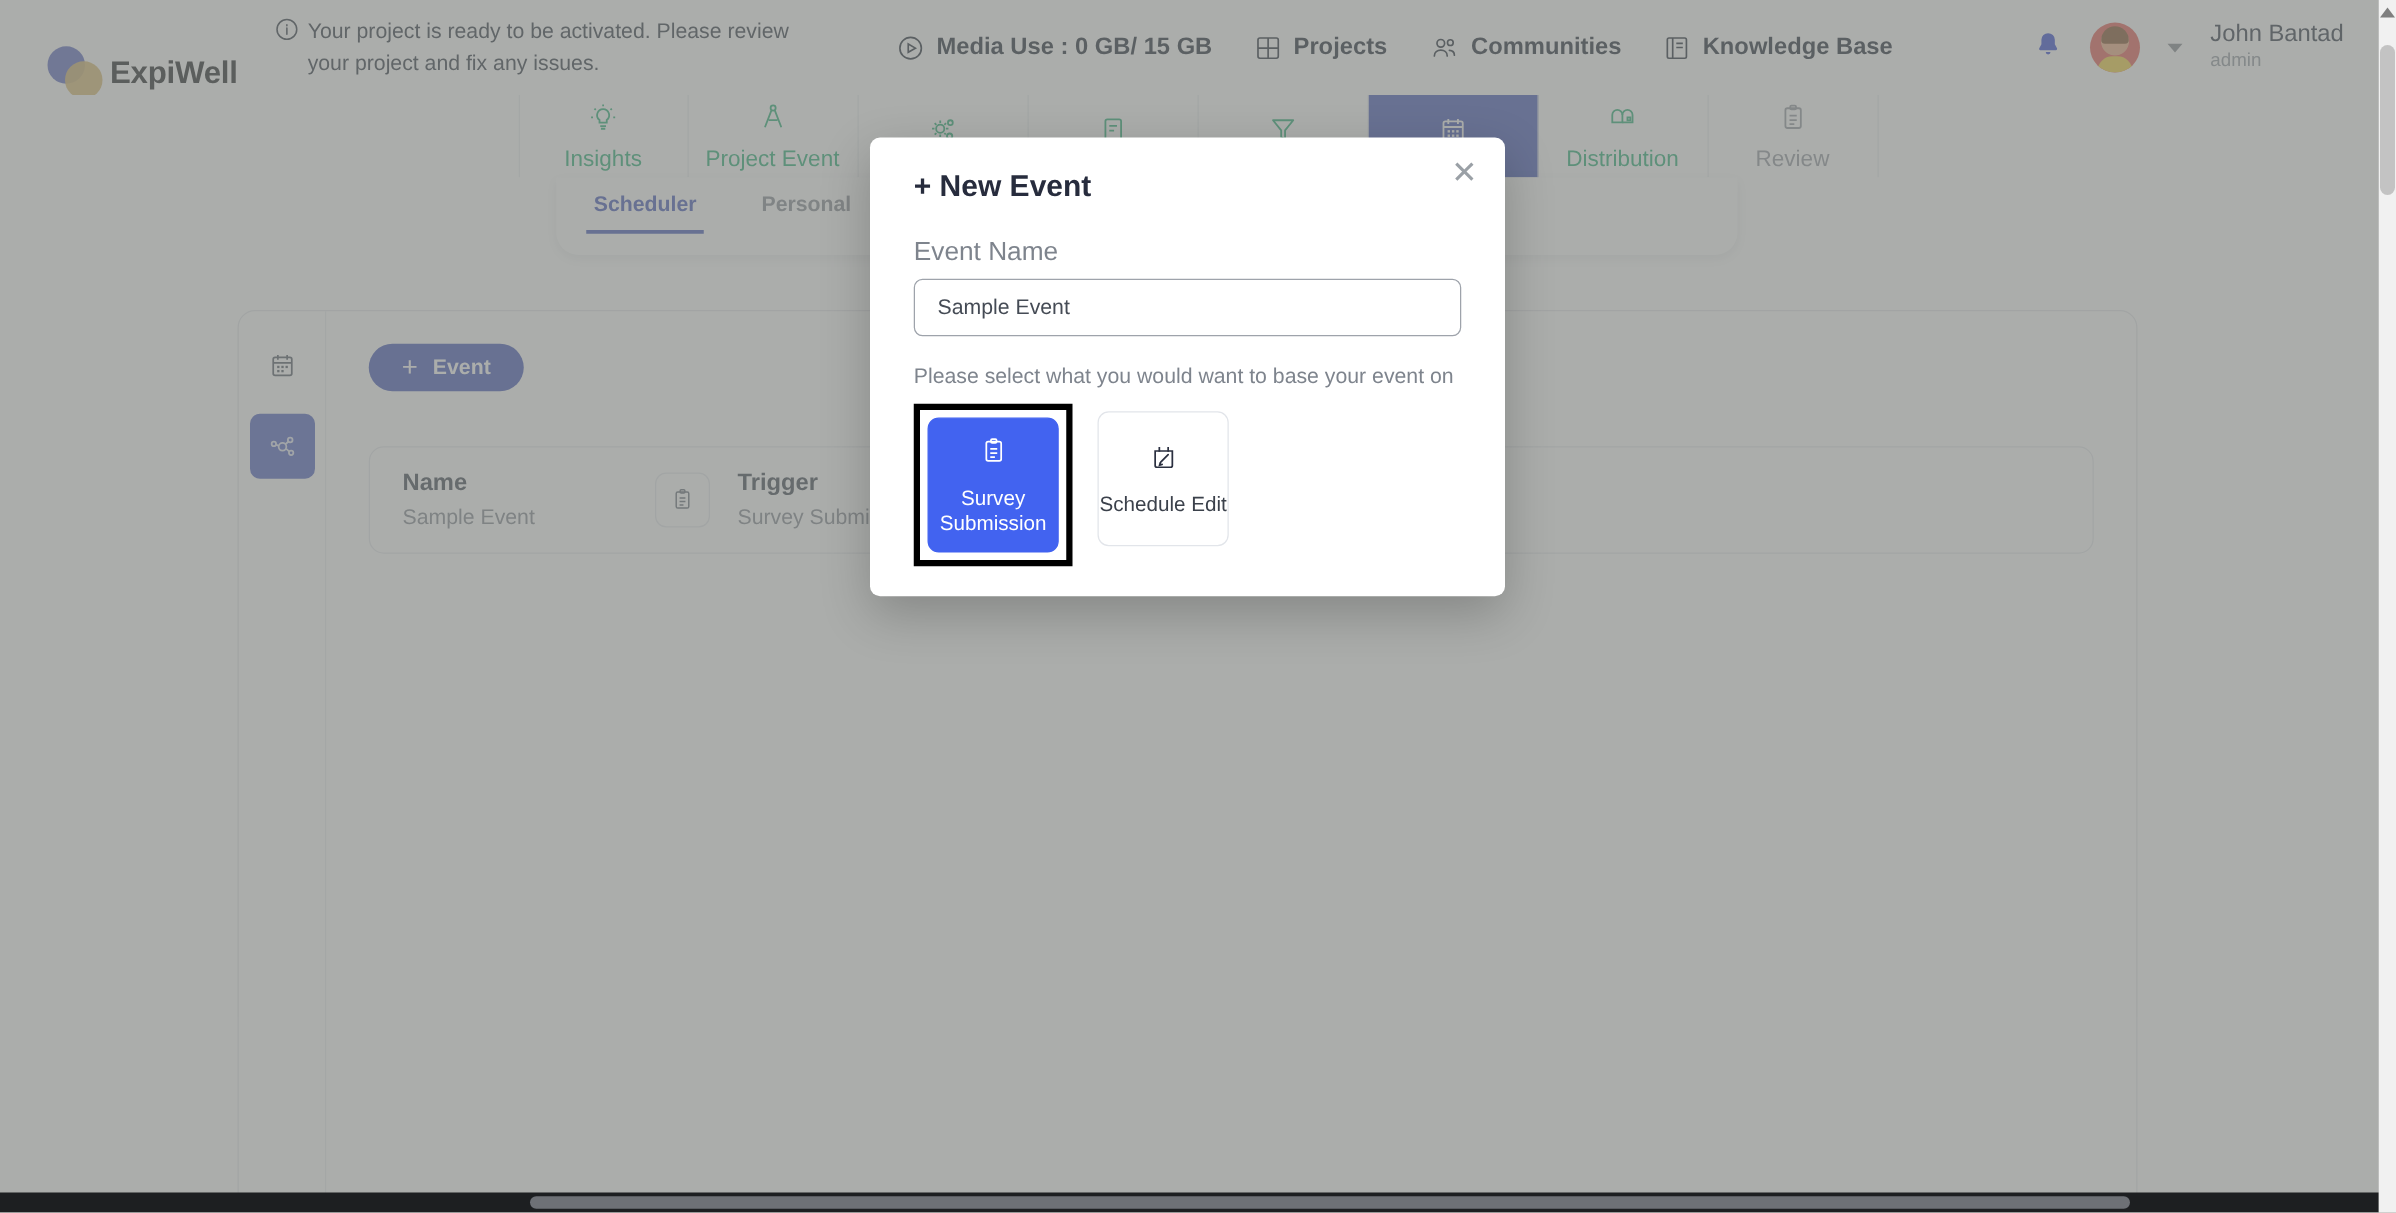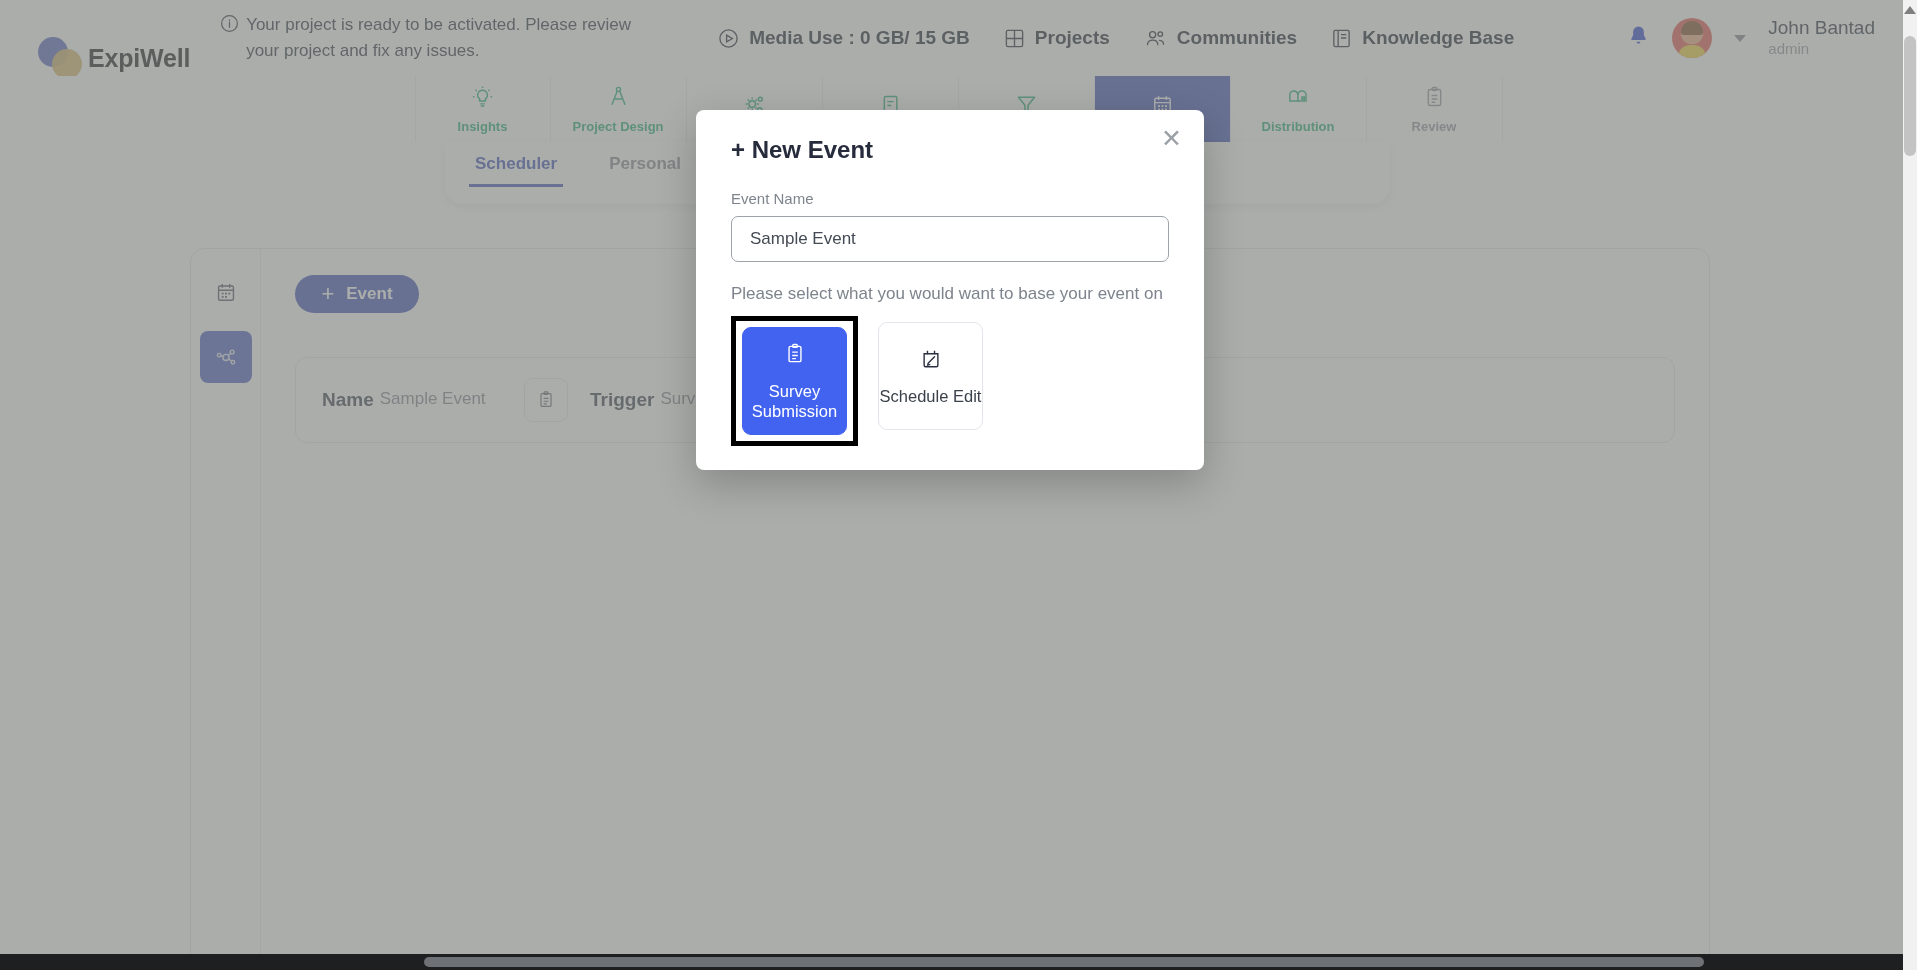--- a/index.html
+++ b/index.html
@@ -49,21 +49,21 @@
   .uname { font-size: 19px; color: #3b4250; line-height: 22px; }
   .urole { font-size: 15px; color: #9aa0a8; line-height: 20px; }
 
   
   .modstrip { position: absolute; top: 76px; left: 0; right: 0; height: 66px;
               background: #fff; display: flex; justify-content: center; }
   .mod { width: 136px; height: 66px; display: flex; flex-direction: column;
          align-items: center; justify-content: center; gap: 4px; cursor: pointer;
          border-right: 1px solid #eceef1; }
   .mod:first-child { border-left: 1px solid #eceef1; }
-  .mod-lbl { font-size: 13px; font-weight: bold; }
+  .mod-lbl { font-size: 18px; font-weight: normal; }
   .mod.green .mod-lbl { color: #36b37e; }
   .mod.gray .mod-lbl { color: #9a9ea6; }
   .mod.active { background: #4f62bd; }
   .mod.active .mod-lbl { color: #fff; }
 
   
   .canvas { position: absolute; top: 142px; left: 0; right: 0; bottom: 0; background: #fff; }
   .panel-card {
     position: absolute; left: 445px; top: 0; width: 945px; height: 62px;
     background: #fff; border-radius: 0 0 18px 18px;
@@ -86,38 +86,38 @@
   .rail-body { position: absolute; left: 70px; top: 0; right: 0; bottom: 0; padding: 26px 34px; }
 
   .evt-btn { width: 124px; height: 38px; background: #4f62bd; color: #fff;
              border: none; border-radius: 19px; font-size: 17px; font-weight: bold;
              font-family: inherit; display: flex; align-items: center; justify-content: center;
              gap: 12px; cursor: pointer; }
   .evt-plus { font-size: 22px; font-weight: normal; line-height: 1; }
 
   .row-card { margin-top: 44px; height: 86px; border: 1px solid #e8eaee; border-radius: 12px;
               display: flex; align-items: center; padding: 0 26px; gap: 22px; }
-  .col { display: flex; flex-direction: row; gap: 6px; }
+  .col { display: flex; flex-direction: column; gap: 6px; }
   .col-h { font-size: 19px; font-weight: bold; color: #4a515c; }
   .col-v { font-size: 17px; color: #8b9099; }
   .col-name { width: 180px; }
   .col-trig { width: 250px; }
   .cell-ico { width: 44px; height: 44px; border: 1px solid #e8eaee; border-radius: 9px;
               display: flex; align-items: center; justify-content: center; }
   .ghost-box { width: 70px; height: 44px; border: 1px solid #ebedf0; border-radius: 9px; }
 
   
   .scrim { position: absolute; inset: 0; background: rgba(120,122,120,.62); }
   .modal { position: absolute; left: 696px; top: 110px; width: 508px;
            background: #fff; border-radius: 8px; padding: 26px 35px 24px;
            box-shadow: 0 14px 40px rgba(0,0,0,.22); }
   .mclose { position: absolute; right: 22px; top: 16px; font-size: 25px; color: #9aa0a6;
             cursor: pointer; line-height: 1; }
   .mtitle { font-size: 24px; font-weight: bold; color: #272c3d; margin-bottom: 26px; }
-  .flabel { font-size: 15px; color: #7e848d; margin-bottom: 9px; }
+  .flabel { font-size: 21px; color: #7e848d; margin-bottom: 9px; }
   .finput { width: 100%; height: 46px; border: 1px solid #9ea3ab; border-radius: 7px;
             padding: 0 18px; font-size: 17px; color: #454b55;
             font-family: inherit; outline: none; background: #fff; }
   .fhint { font-size: 17px; color: #7e848d; margin: 22px 0 0; }
 
   .opts { display: flex; gap: 14px; margin-top: 12px; }
   .opt-wrap { padding: 6px; }
   .opt-wrap.hl { border: 5px solid #000; }
   .opt { width: 105px; height: 108px; border: 1px solid #e2e5ea; border-radius: 9px;
          display: flex; flex-direction: column; align-items: center; justify-content: center;
@@ -236,21 +236,21 @@
         </span>
         <span class="mod-lbl">Insights</span>
       </div>
       <div class="mod green">
         <span>
           <svg width="27" height="27" viewBox="0 0 28 28" fill="none" stroke="#36b37e" stroke-width="1.5">
             <circle cx="14" cy="5.6" r="2.1"></circle>
               <path d="M12.6 7.6L7.2 21.6M15.4 7.6l5.4 14M10.4 15.6h7.2"></path>
           </svg>
         </span>
-        <span class="mod-lbl">Project Design</span>
+        <span class="mod-lbl">Project Event</span>
       </div>
       <div class="mod green">
         <span>
           <svg width="27" height="27" viewBox="0 0 28 28" fill="none" stroke="#36b37e" stroke-width="1.5">
             <circle cx="11.6" cy="12.4" r="3.4"></circle>
             <path d="M11.6 5.6v2M11.6 17.2v2M4.8 12.4h2M16.4 12.4h2M7 7.8l1.4 1.4M15 16l1.2 1.2M16.4 7.8L15 9.2M8.4 16L7 17.4"></path>
             <circle cx="20" cy="7.4" r="2"></circle>
               <circle cx="19.4" cy="18.6" r="2.2"></circle>
           </svg>
         </span>

